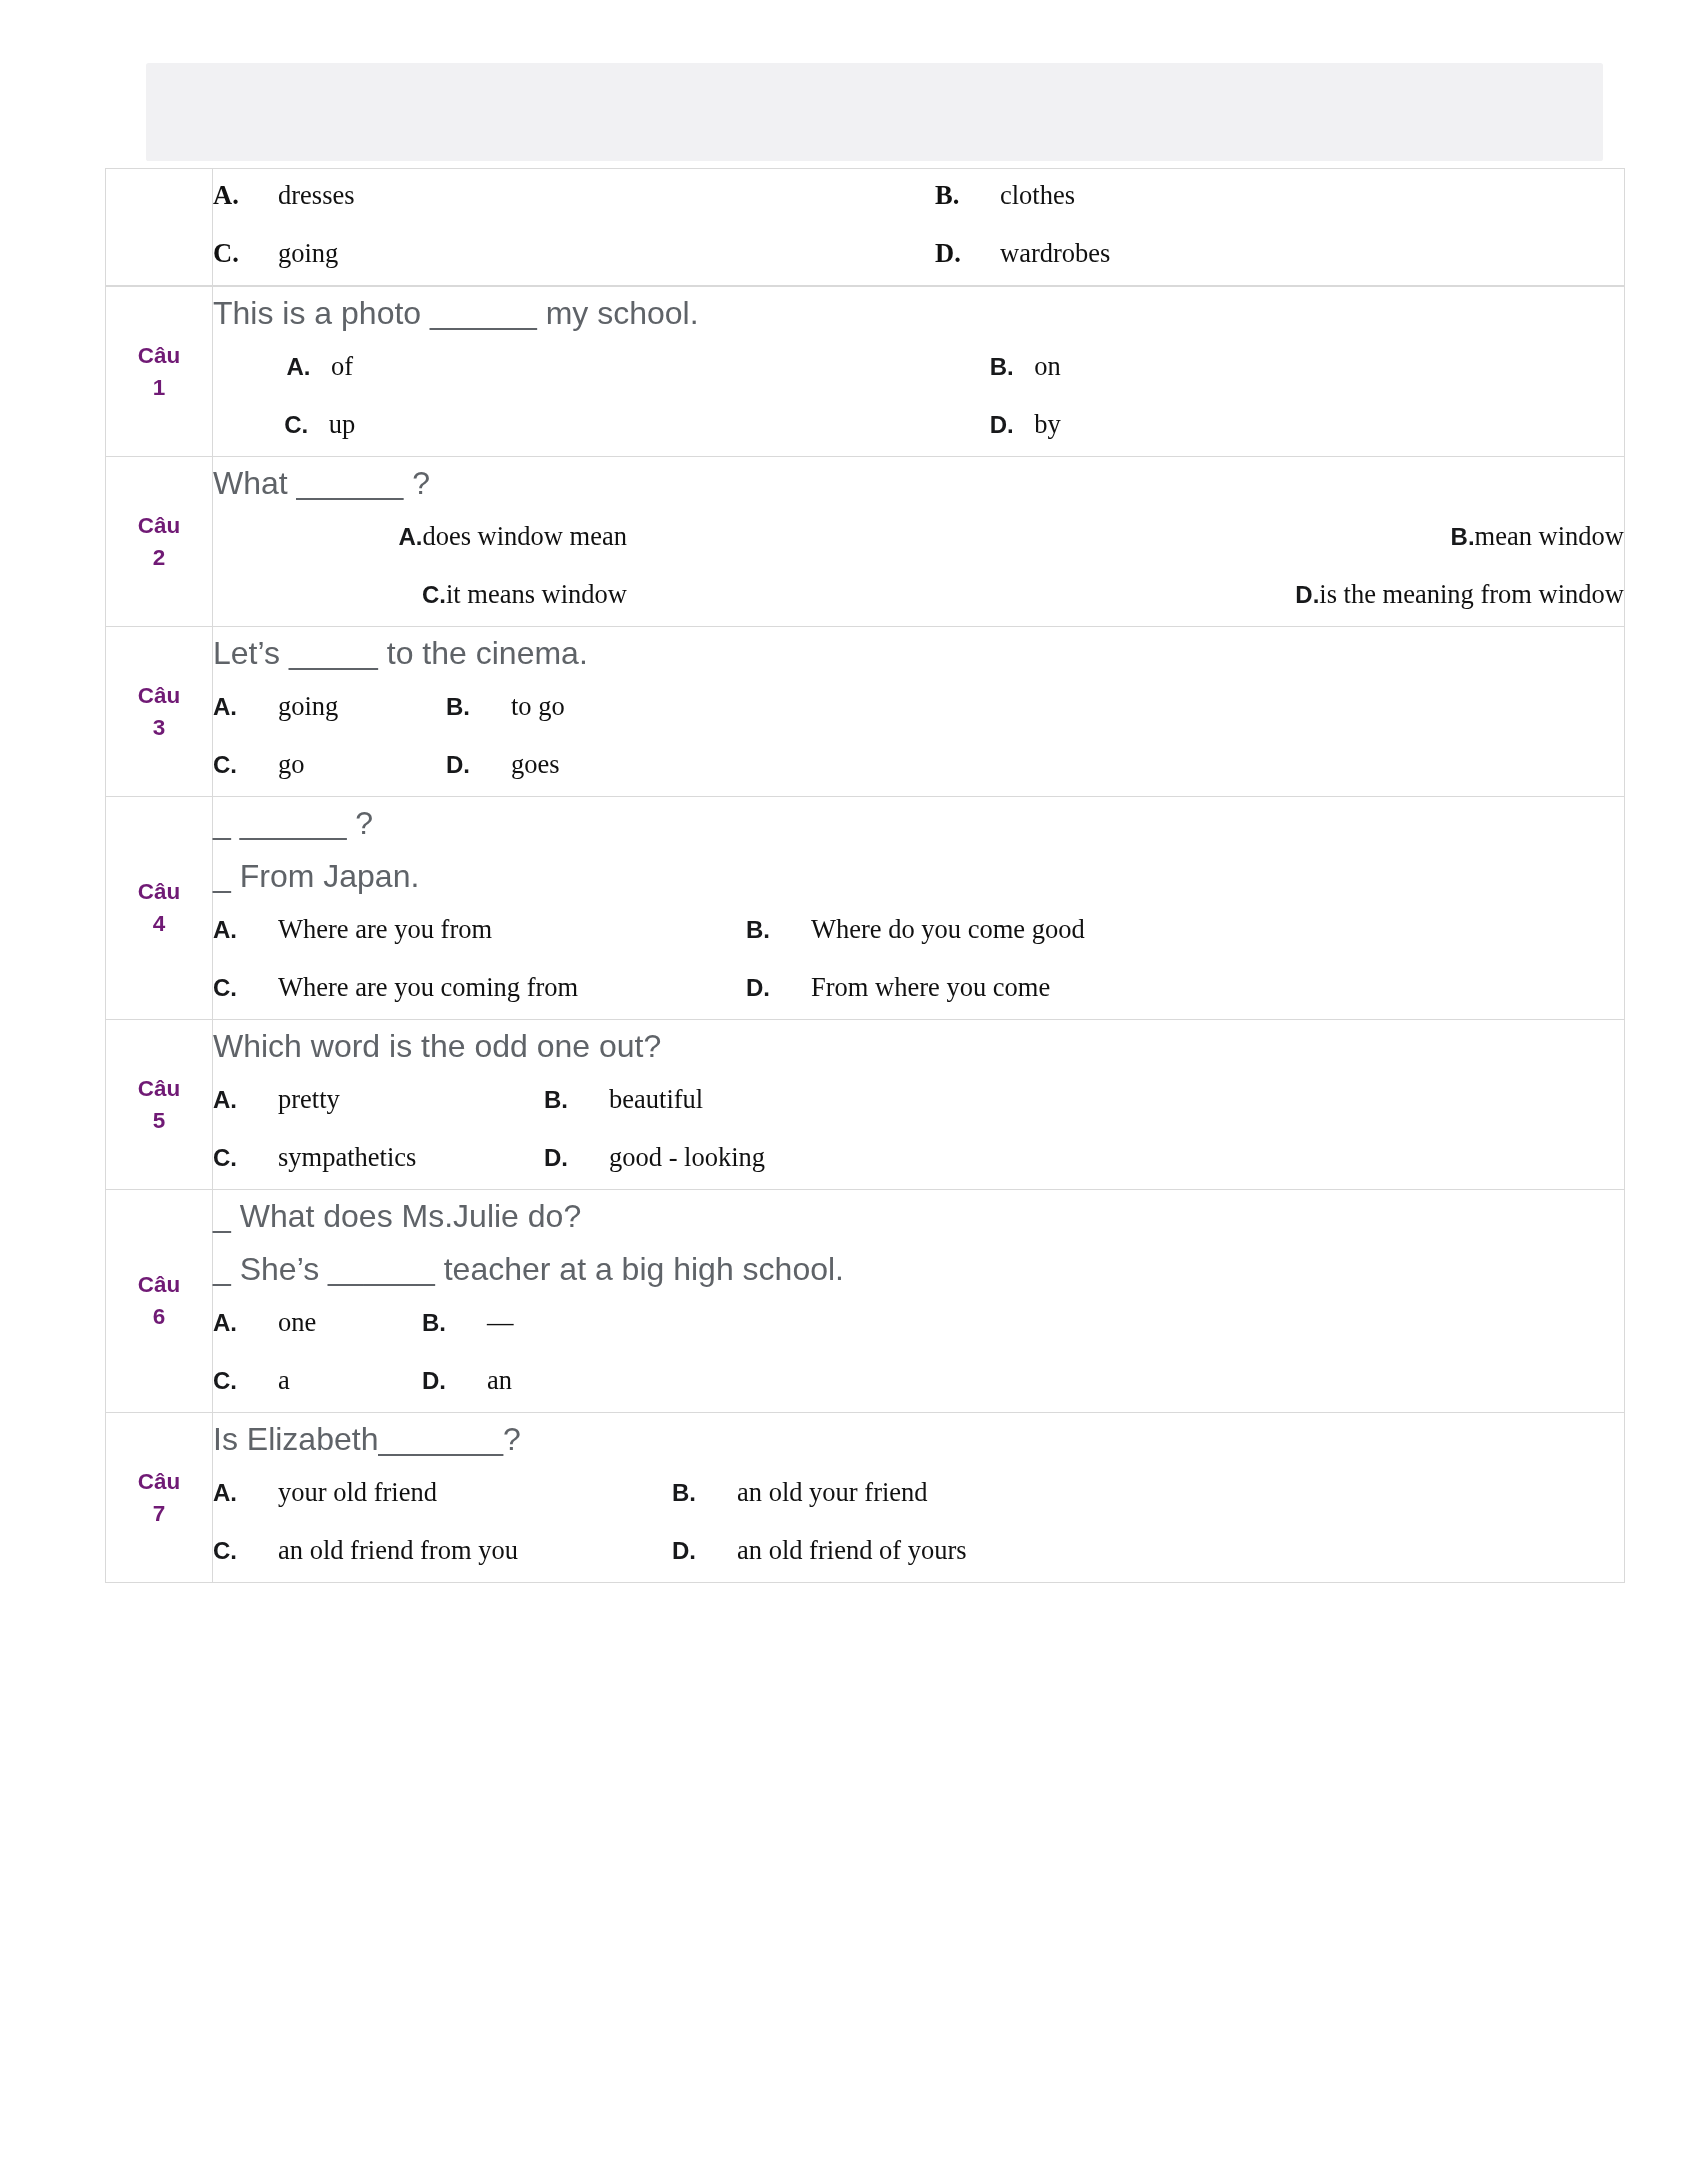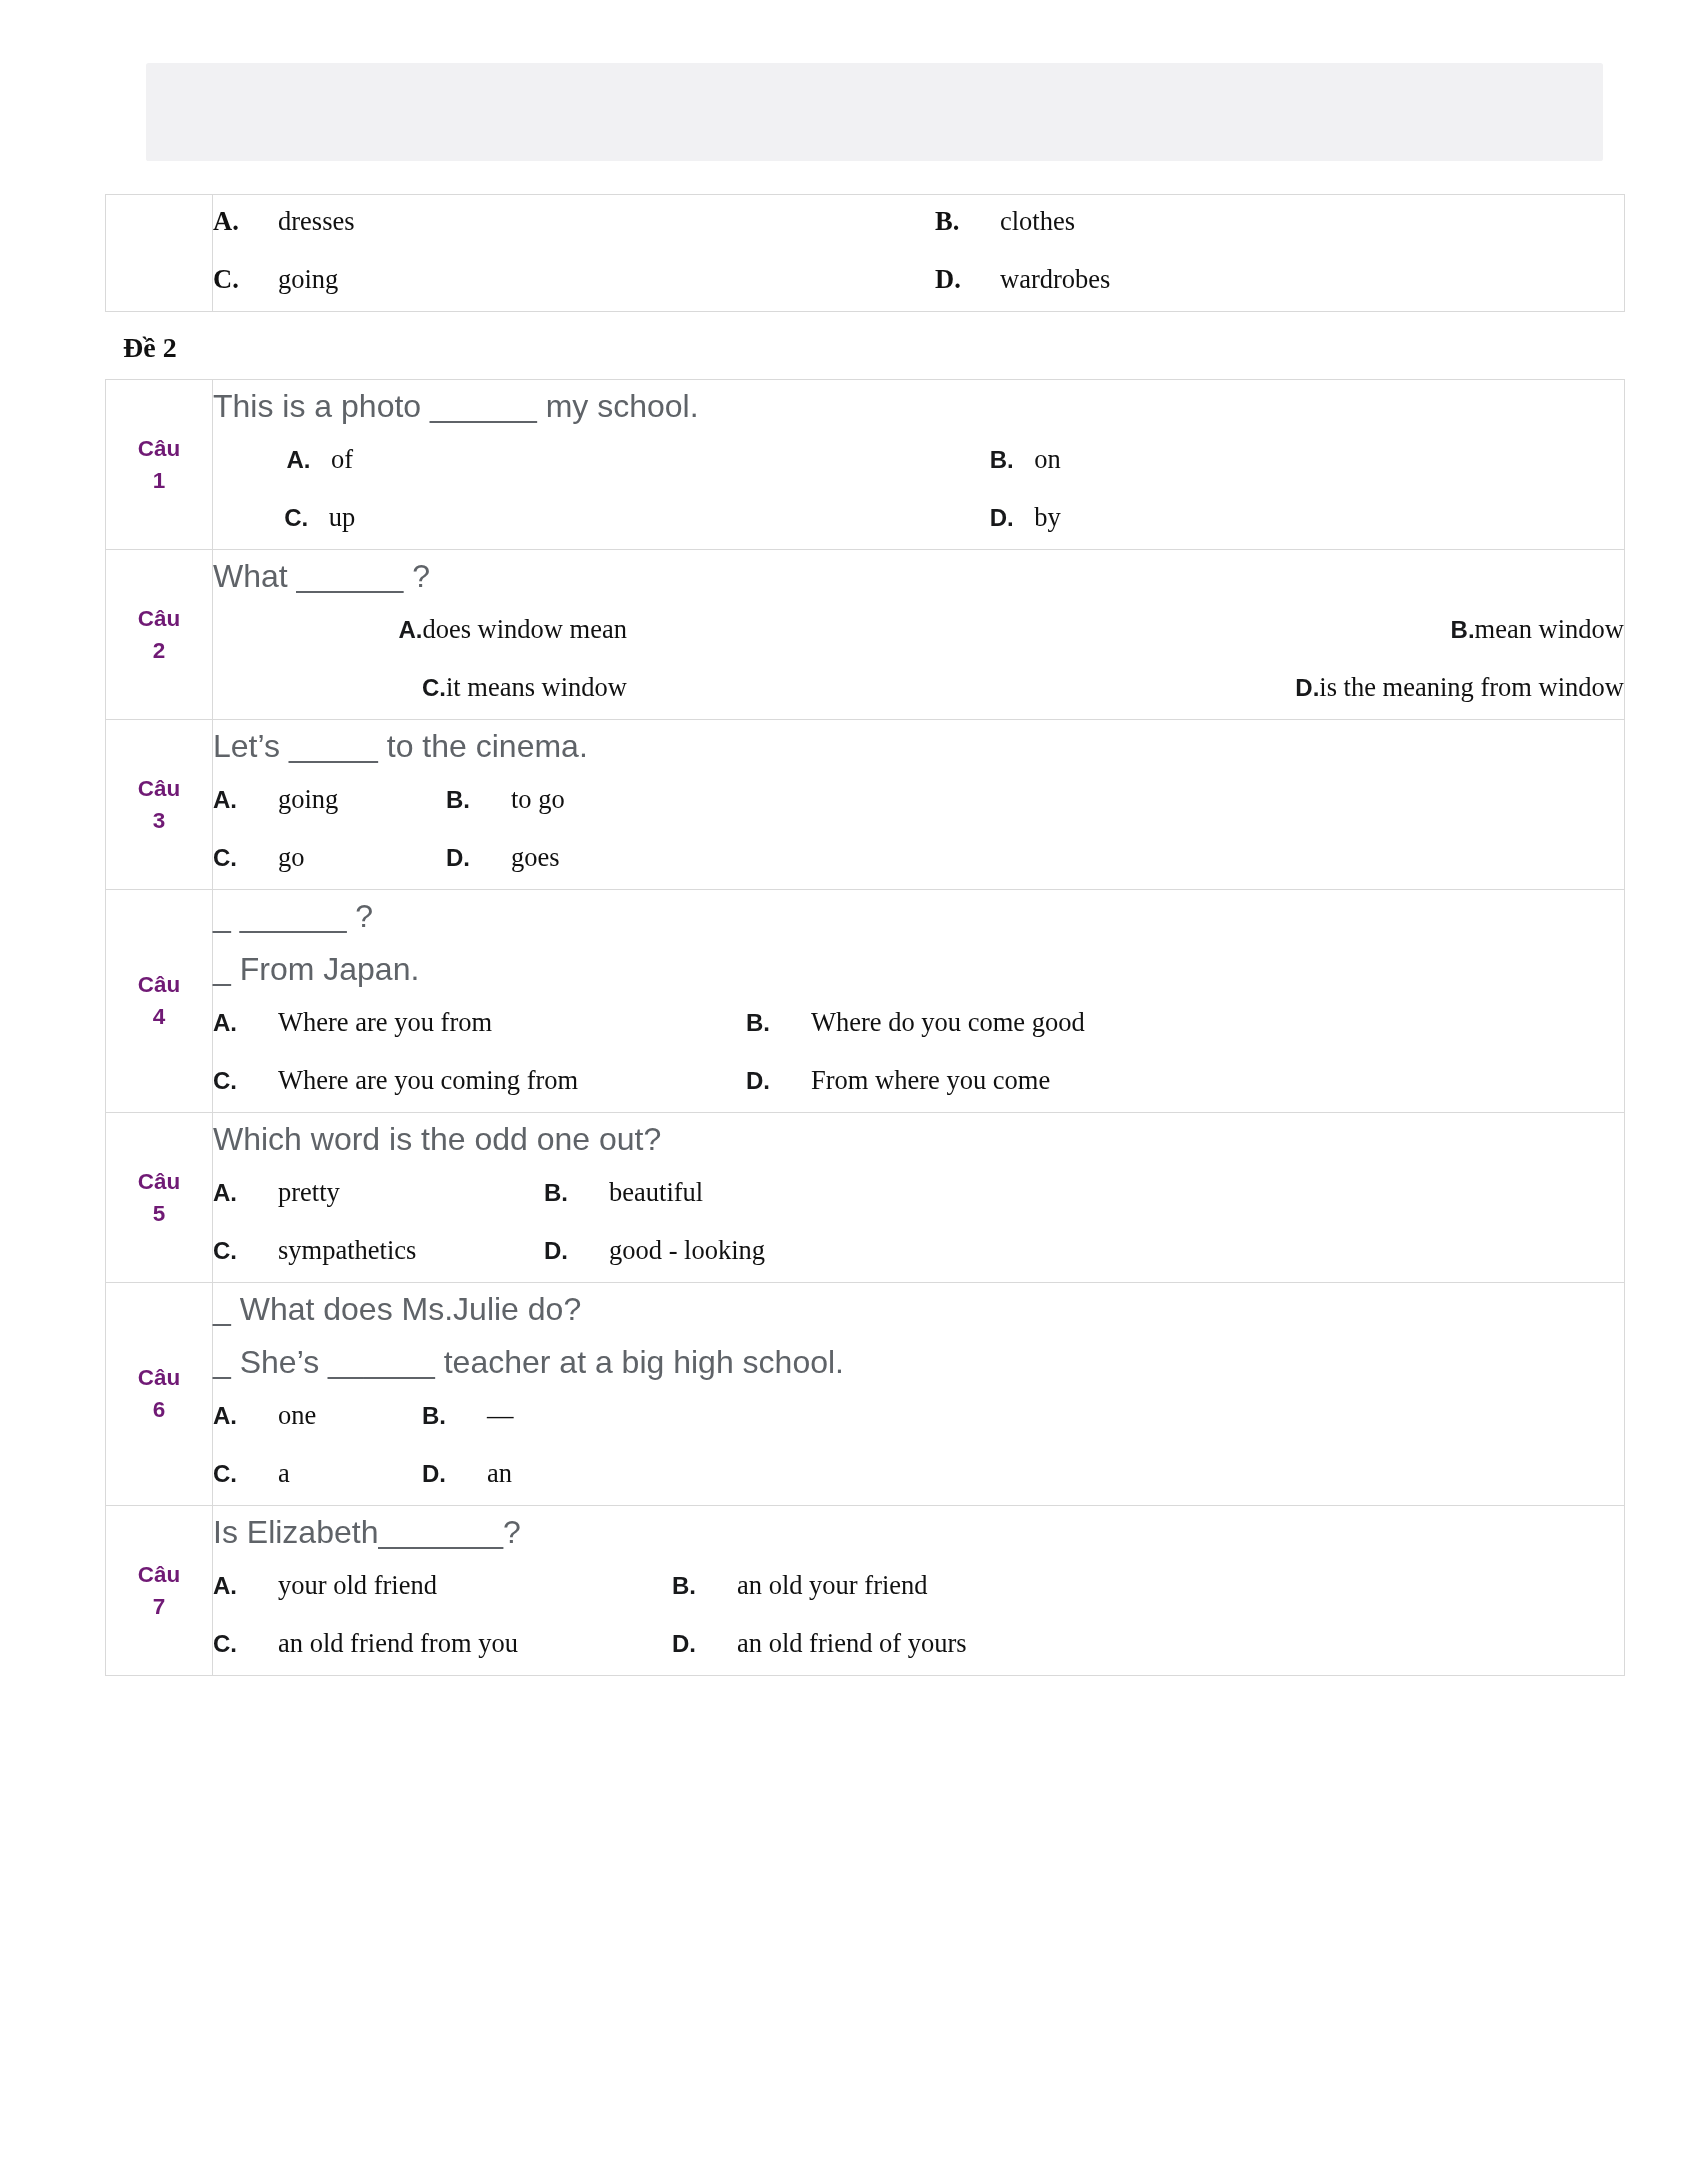--- a/index.html
+++ b/index.html
@@ -14,21 +14,21 @@
   }
   .top-placeholder {
     position: absolute;
     left: 146px;
     top: 63px;
     width: 1457px;
     height: 98px;
     background: #f1f1f3;
     border-radius: 2.6px;
   }
-  .content { position: absolute; left: 0; top: 0; width: 100%; margin-top: 26px; }
+  .content { position: absolute; left: 0; top: 0; width: 100%; }
 
   table.sheet {
     border-collapse: collapse;
     margin-left: 105px;
     width: 1520px;
     table-layout: fixed;
   }
   table.sheet td {
     border: 1.3px solid #d9d9d9;
     vertical-align: middle;
@@ -118,21 +118,20 @@
           </div>
           <div class="opt">
             <span class="letter-serif">D.</span><span class="text">wardrobes</span>
           </div>
         </div>
       </td>
     </tr>
   </tbody>
     </table>
 
-  <div class="heading">Đề 2</div>
 
   <table class="sheet main">
 
     <tbody>
         <tr>
       <td class="num-col">
         <div>Câu</div>
         <div>1</div>
       </td>
       <td class="body-col">

